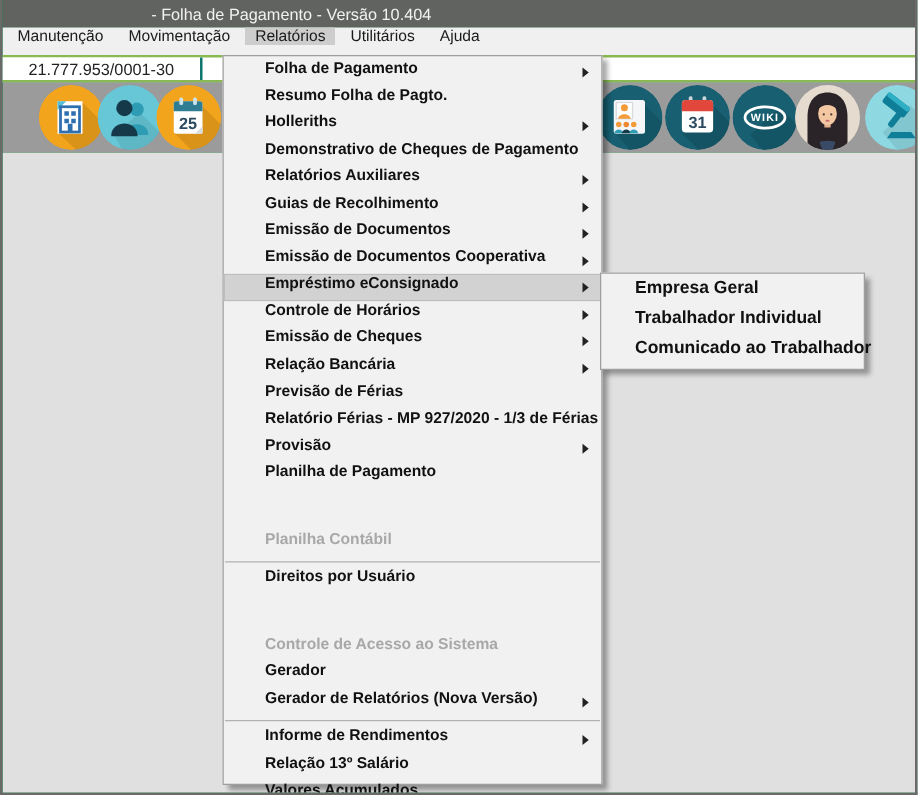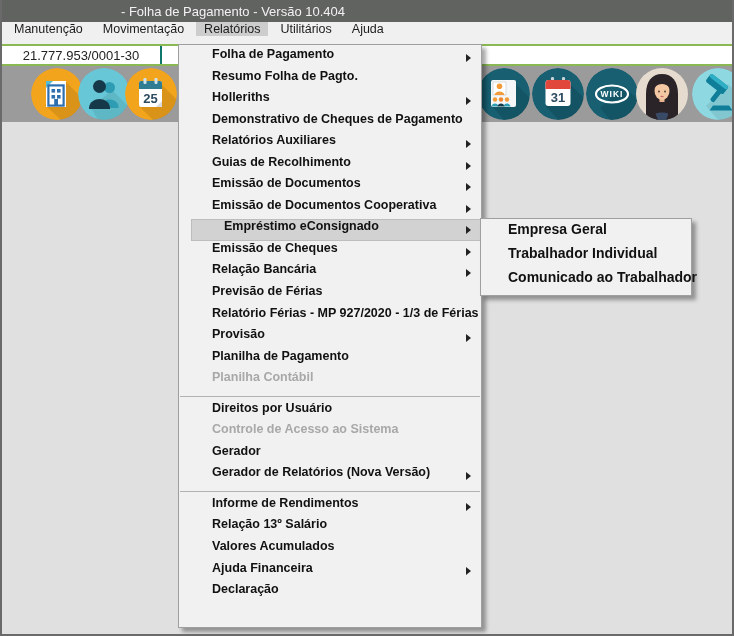--- a/index.html
+++ b/index.html
@@ -31,22 +31,22 @@
   
   .body{height:514px;background:#E0E0E0;}
   
   .dropdown{
     position:absolute;left:176px;top:44px;width:304px;height:584px;z-index:20;
     background:#f1f1f1;border:1px solid #9f9f9f;
     box-shadow:4px 4px 4px rgba(0,0,0,0.35);
     padding-top:2px;font-size:12.5px;color:#111;
   }
   .menu-item{height:21.55px;display:flex;align-items:flex-start;padding:0 20px 0 33px;position:relative;white-space:nowrap;font-weight:bold;}
-  .menu-item.disabled{color:#a8a8a8;}
-  .menu-item.highlighted{background:#D2D2D2;box-shadow:inset 0 0 0 1px #bdbdbd;margin-left:12px;}
+  .menu-item.disabled{color:#a8a8a8;margin-top:32px;}
+  .menu-item.highlighted{background:#D2D2D2;box-shadow:inset 0 0 0 1px #bdbdbd;}
   .arrow{
     position:absolute;right:10px;top:50%;margin-top:-4px;width:0;height:0;
     border-top:4px solid transparent;border-bottom:4px solid transparent;border-left:5px solid #222;
   }
   .separator{border-top:1px solid #b2b2b2;margin:4px 1px;height:0;}
   
   .submenu{
     position:absolute;left:478px;top:218px;width:212px;z-index:30;
     background:#f1f1f1;border:1px solid #9f9f9f;
     box-shadow:4px 4px 4px rgba(0,0,0,0.35);
@@ -269,20 +269,24 @@
       </div>
       <div class="menu-item">
         <span>Emissão de Documentos Cooperativa</span>
         <span class="arrow"></span>
       </div>
       <div class="menu-item highlighted">
         <span>Empréstimo eConsignado</span>
         <span class="arrow"></span>
       </div>
       <div class="menu-item">
+        <span>Controle de Horários</span>
+        <span class="arrow"></span>
+      </div>
+      <div class="menu-item">
         <span>Emissão de Cheques</span>
         <span class="arrow"></span>
       </div>
       <div class="menu-item">
         <span>Relação Bancária</span>
         <span class="arrow"></span>
       </div>
       <div class="menu-item">
         <span>Previsão de Férias</span>
       </div>

